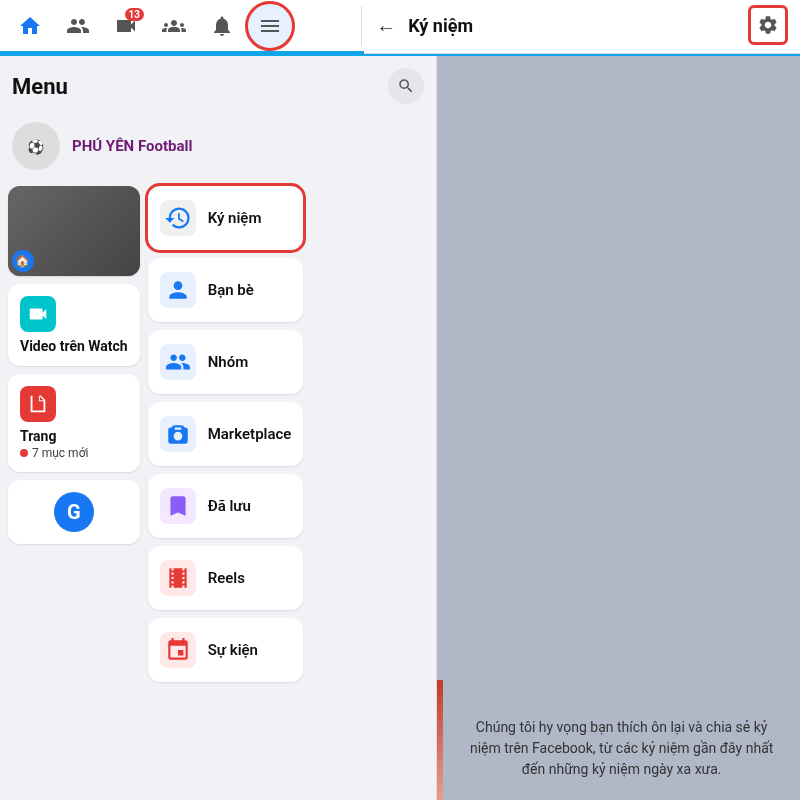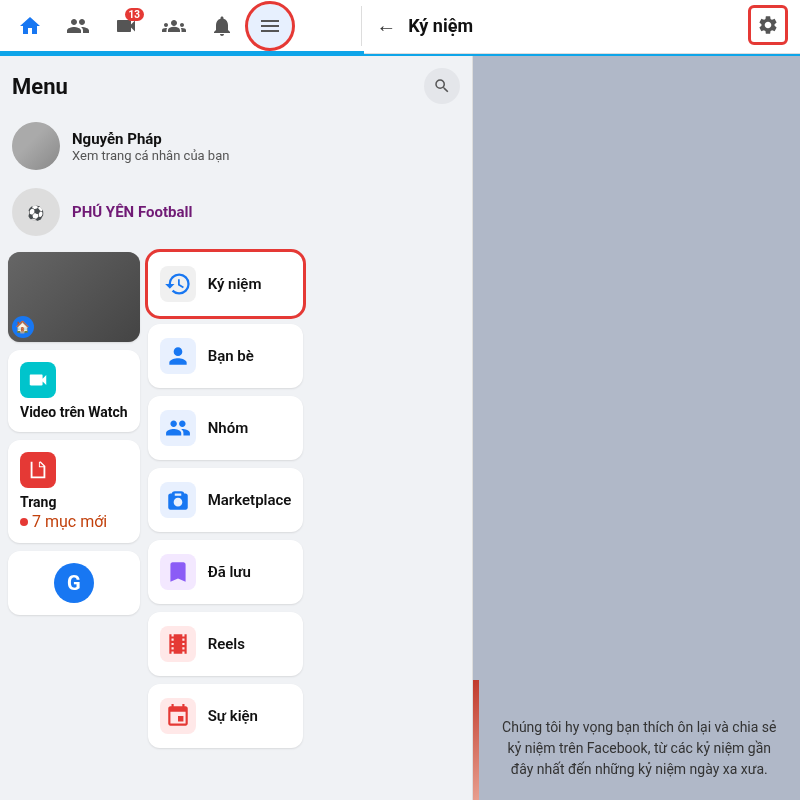--- a/index.html
+++ b/index.html
@@ -98,21 +98,21 @@
     }
 
     
     .main-layout {
       display: flex;
       height: calc(800px - 56px);
     }
 
     
     .left-panel {
-      width: 472px;
+      width: 436px;
       background: #f0f2f5;
       overflow-y: auto;
       padding: 12px 8px;
     }
 
     .menu-header {
       display: flex;
       align-items: center;
       justify-content: space-between;
       padding: 0 4px 12px 4px;
@@ -336,22 +336,22 @@
       font-weight: 700;
       color: #111;
     }
     .trang-badge {
       display: flex;
       align-items: center;
       gap: 4px;
       margin-top: 2px;
     }
     .trang-sub {
-      font-size: 16px;
-      color: #c2410c;
+      font-size: 12px;
+      color: #404040;
     }
 
     
     .g-card {
       background: #fff;
       border-radius: 12px;
       padding: 12px;
       box-shadow: 0 1px 2px rgba(0,0,0,0.1);
       cursor: pointer;
       display: flex;
@@ -527,29 +527,20 @@
 
     <div class="menu-header">
       <span class="menu-title">Menu</span>
       <div class="search-circle">
         <svg width="18" height="18" viewBox="0 0 24 24" fill="#555">
             <path d="M15.5 14h-.79l-.28-.27A6.471 6.471 0 0 0 16 9.5 6.5 6.5 0 1 0 9.5 16c1.61 0 3.09-.59 4.23-1.57l.27.28v.79l5 4.99L20.49 19l-4.99-5zm-6 0C7.01 14 5 11.99 5 9.5S7.01 5 9.5 5 14 7.01 14 9.5 11.99 14 9.5 14z"></path>
           </svg>
       </div>
     </div>
 
-    <div class="profile-row">
-      <div class="avatar">
-        <div class="avatar-circle"></div>
-      </div>
-      <div class="profile-info">
-        <div class="profile-name">Nguyễn Pháp</div>
-        <div class="profile-sub">Xem trang cá nhân của bạn</div>
-      </div>
-    </div>
 
     <div class="group-row">
       <div class="group-avatar">
         <svg width="28" height="28" viewBox="0 0 24 24" fill="#555">
             <circle cx="12" cy="12" r="10" fill="#ddd"></circle>
             <text x="12" y="17" text-anchor="middle" font-size="12" fill="#555">⚽</text>
           </svg>
       </div>
       <div class="group-name">PHÚ YÊN Football</div>
     </div>

